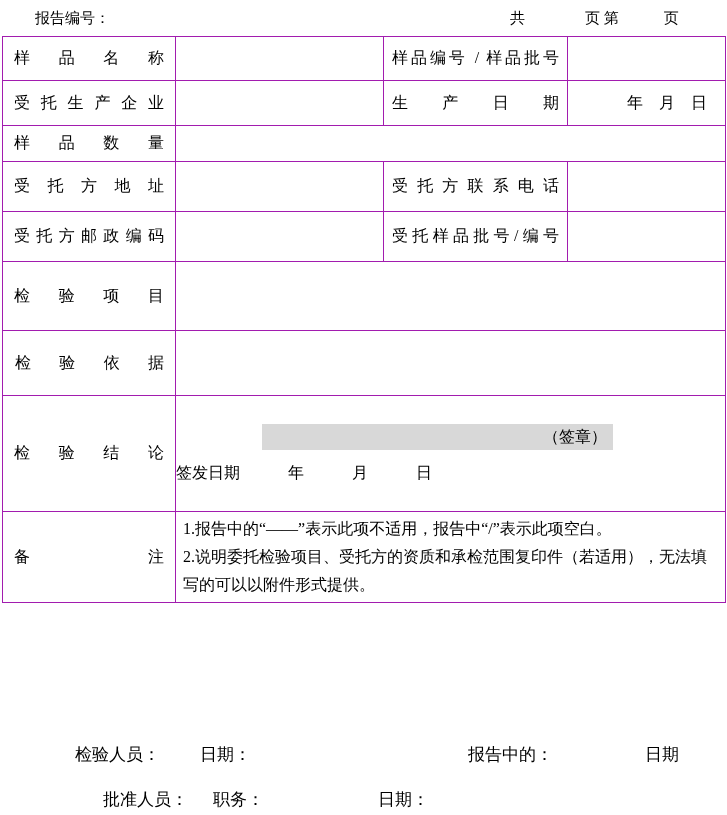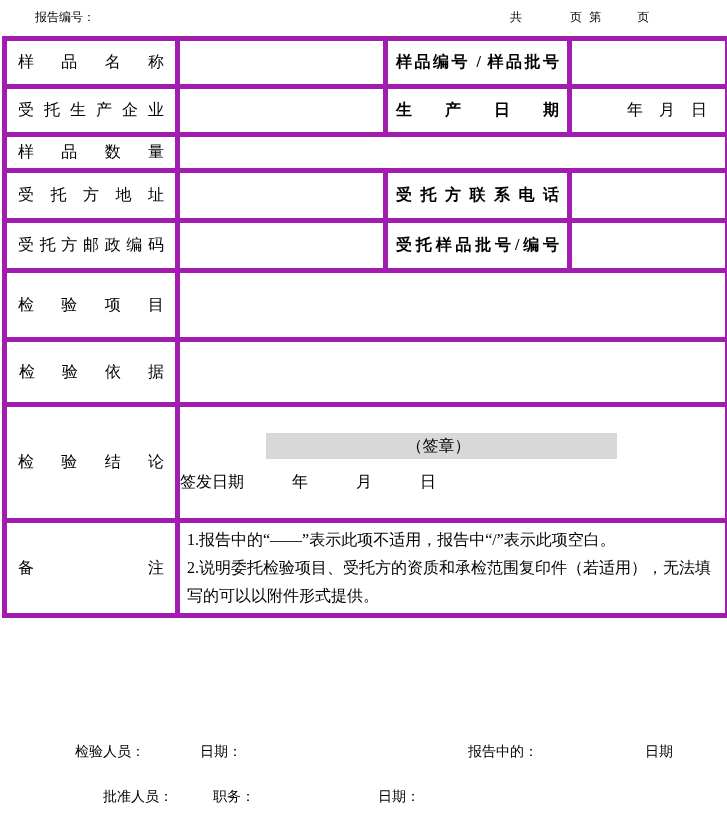--- a/index.html
+++ b/index.html
@@ -4,44 +4,43 @@
 <style>
   * { margin: 0; padding: 0; box-sizing: border-box; }
   html, body { width: 727px; height: 815px; }
   body {
     position: relative;
     background: #ffffff;
     color: #000000;
     font-family: "Liberation Serif", "DejaVu Serif", serif;
     font-size: 16px;
   }
-  .hdr { position: absolute; top: 7px; left: 0; width: 727px; height: 26px; font-size: 12px; font-family: Liberation Mono, monospace; }
+  .hdr { position: absolute; top: 7px; left: 0; width: 727px; height: 26px; font-size: 15px; }
   .hdr .report-no { position: absolute; left: 35px; top: 2px; }
   .hdr .page-info { position: absolute; left: 510px; top: 2px; white-space: pre; }
 
   table.form {
     position: absolute; top: 36px; left: 2px;
     width: 723px; table-layout: fixed;
     border-collapse: collapse;
   }
   table.form td {
-    border: 5px solid #a21caf;
+    border: 1px solid #a21caf;
     vertical-align: middle;
     overflow: hidden;
   }
   td.lbl {
     text-align: justify;
     text-align-last: justify;
     padding: 0 11px;
   }
   td.lbl3 {
     text-align: justify;
     text-align-last: justify;
     padding: 11px 8px;
-    font-weight: bold;
   }
   tr.r1  td { height: 34px; }
   tr.r2  td { height: 51px; }
   tr.r3  td { height: 45px; }
   tr.r4  td { height: 36px; }
   tr.r5  td { height: 37px; }
   tr.r6  td { height: 44px; }
   tr.r7  td { height: 50px; }
   tr.r8  td { height: 50px; }
   tr.r9  td { height: 69px; }
@@ -51,32 +50,32 @@
 
   td.date-right { text-align: right; padding-right: 18px; white-space: pre; }
   td.date-center { text-align: center; white-space: pre; }
 
   .concl-cell { vertical-align: middle; }
   .seal-bar {
     margin-left: 86px; margin-top: 0;
     width: 351px; height: 26px;
     background: #d8d8d8;
     line-height: 26px;
-    text-align: center;
+    text-align: right;
     padding-right: 6px;
   }
   .issue-line {
     margin-top: 13px;
     padding-right: 14px;
     white-space: pre;
   }
   td.notes-cell { padding: 3px 7px; vertical-align: middle; }
   .note-line { line-height: 28px; text-align: left; }
 
-  .ftr { position: absolute; top: 722px; left: 0; width: 726px; height: 93px; font-size: 14px; }
+  .ftr { position: absolute; top: 722px; left: 0; width: 726px; height: 93px; font-size: 17px; }
   .ftr span { position: absolute; white-space: pre; }
   .f-inspector      { left: 75px;  top: 21px; }
   .f-inspector-date { left: 200px; top: 21px; }
   .f-reviewer       { left: 468px; top: 21px; }
   .f-reviewer-date  { left: 645px; top: 21px; }
   .f-approver       { left: 75px;  top: 66px; margin-left: 28px; }
   .f-approver-title { left: 213px; top: 66px; }
   .f-approver-date  { left: 378px; top: 66px; }
 </style>
 </head>

